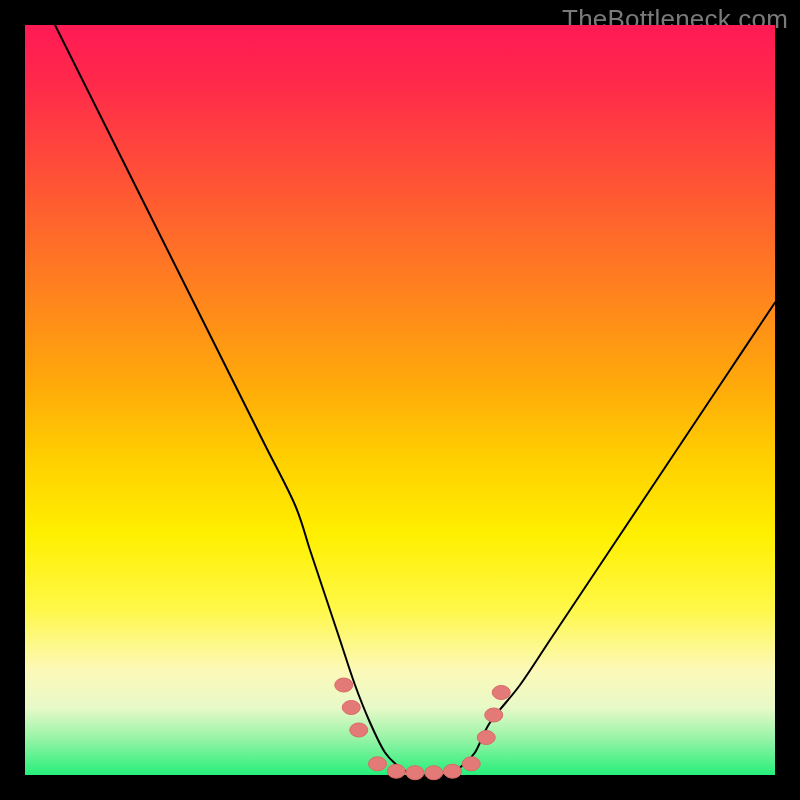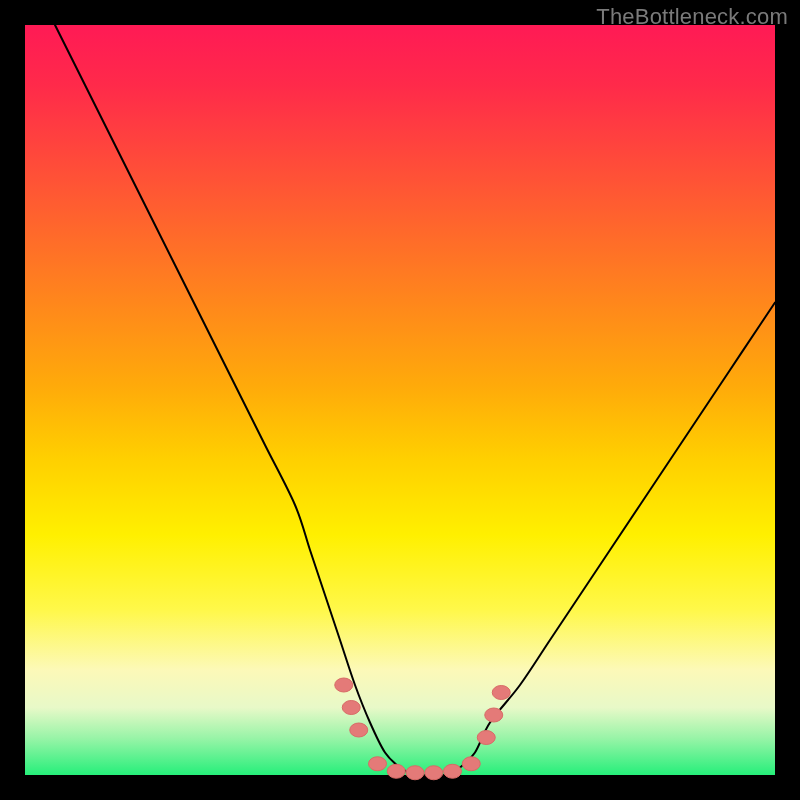--- a/index.html
+++ b/index.html
@@ -34,21 +34,21 @@
       #fff84a 78%,
       #fcf9b8 86%,
       #e8f9c8 91%,
       #9af4a8 95%,
       #26ef7a 100%);
   }
   .watermark {
     position: absolute;
     top: 4px;
     right: 12px;
-    font-size: 22px;
+    font-size: 26px;
     font-weight: 500;
     color: #7a7a7a;
     letter-spacing: 0.2px;
   }
   svg.curve {
     position: absolute;
     left: 25px;
     top: 25px;
     width: 750px;
     height: 750px;

